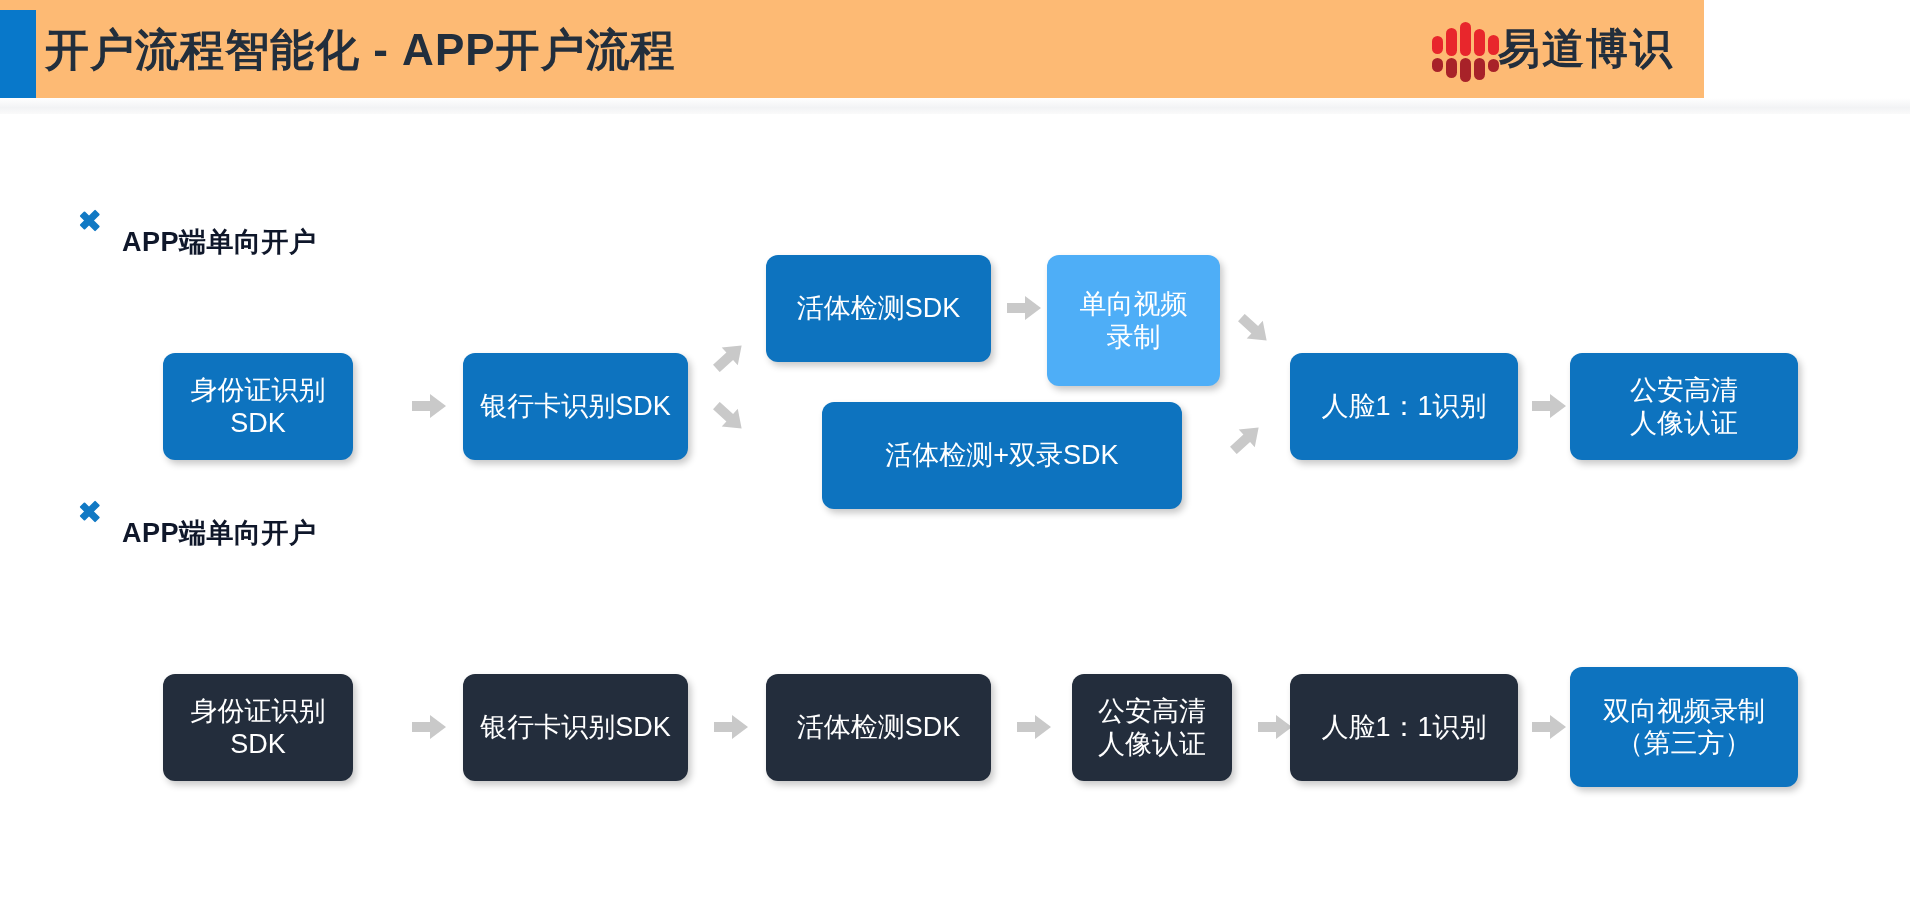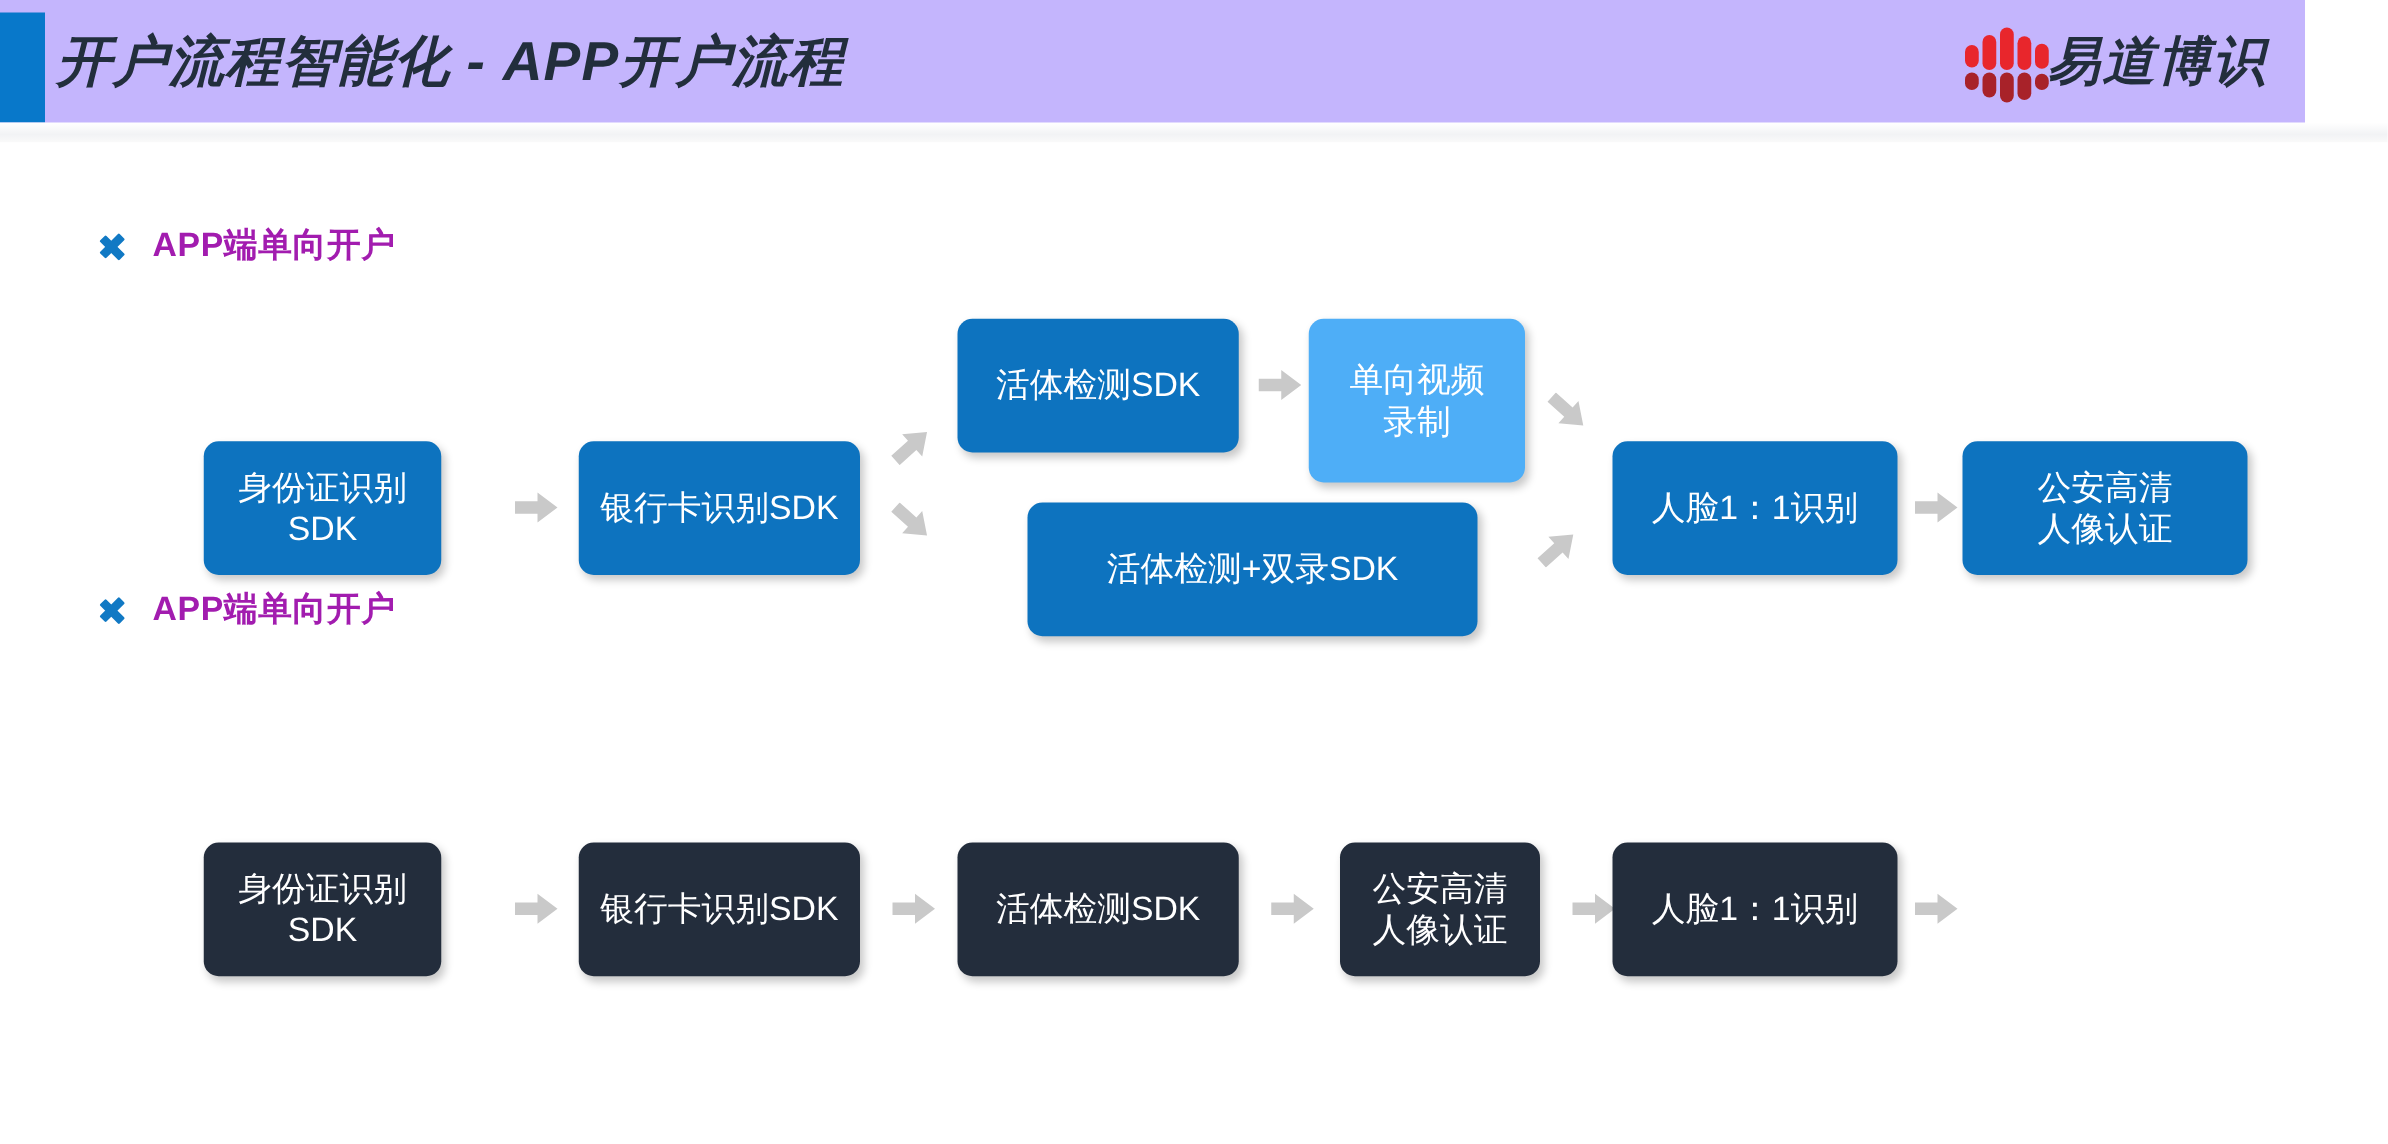--- a/index.html
+++ b/index.html
@@ -7,23 +7,22 @@
   body{
     width:1910px;height:915px;
     background:#ffffff;
     font-family:"Liberation Sans","DejaVu Sans",sans-serif;
     overflow:hidden;
     position:relative;
   }
 
   
   #header{
-    position:absolute;left:0;top:0;width:1844px;height:100px;
-    background:#c4b5fd;
-    font-style:italic;
+    position:absolute;left:0;top:0;width:1704px;height:100px;
+    background:#fdba74;
   }
   #header-accent{
     position:absolute;left:0;top:10px;width:36px;height:88px;
     background:#0878ca;
   }
   #page-title{
     position:absolute;left:45px;top:16px;
     font-size:44px;font-weight:bold;color:#222e3c;
     letter-spacing:1px;white-space:nowrap;
     line-height:68px;
@@ -55,22 +54,23 @@
   .chev{
     width:26px;height:34px;position:relative;flex:0 0 auto;
   }
   .chev::before,.chev::after{
     content:"";position:absolute;left:2px;width:22px;height:7px;
     background:#1179c4;border-radius:1px;
   }
   .chev::before{top:8px;transform:rotate(45deg);transform-origin:left center;}
   .chev::after{top:22px;transform:rotate(-45deg);transform-origin:left center;}
   .sec-title{
-    font-size:27px;font-weight:bold;color:#a21caf;white-space:nowrap;
+    font-size:27px;font-weight:bold;color:#0f172a;white-space:nowrap;
     letter-spacing:0.5px;
+    margin-top:46px;
   }
 
   
   .box{
     position:absolute;
     border-radius:12px;
     display:flex;align-items:center;justify-content:center;
     text-align:center;
     color:#ffffff;
     font-size:27px;
@@ -217,13 +217,15 @@
           <path d="M2,10 L20,10 L20,3 L36,15 L20,27 L20,20 L2,20 Z" fill="#c9c9c9"></path>
         </g>
       </svg>
     </div>
     <div class="box dark" style="left: 163px; top: 560px; width: 190px; height: 107px;">身份证识别SDK</div>
     <div class="box dark" style="left: 463px; top: 560px; width: 225px; height: 107px;">银行卡识别SDK</div>
     <div class="box dark" style="left: 766px; top: 560px; width: 225px; height: 107px;">活体检测SDK</div>
     <div class="box dark" style="left: 1072px; top: 560px; width: 160px; height: 107px;">公安高清
 人像认证</div>
     <div class="box dark" style="left: 1290px; top: 560px; width: 228px; height: 107px;">人脸1：1识别</div>
+    <div class="box blue" style="left: 1570px; top: 553px; width: 228px; height: 120px;">双向视频录制
+（第三方）</div>
   </div>
 
 </body></html>

